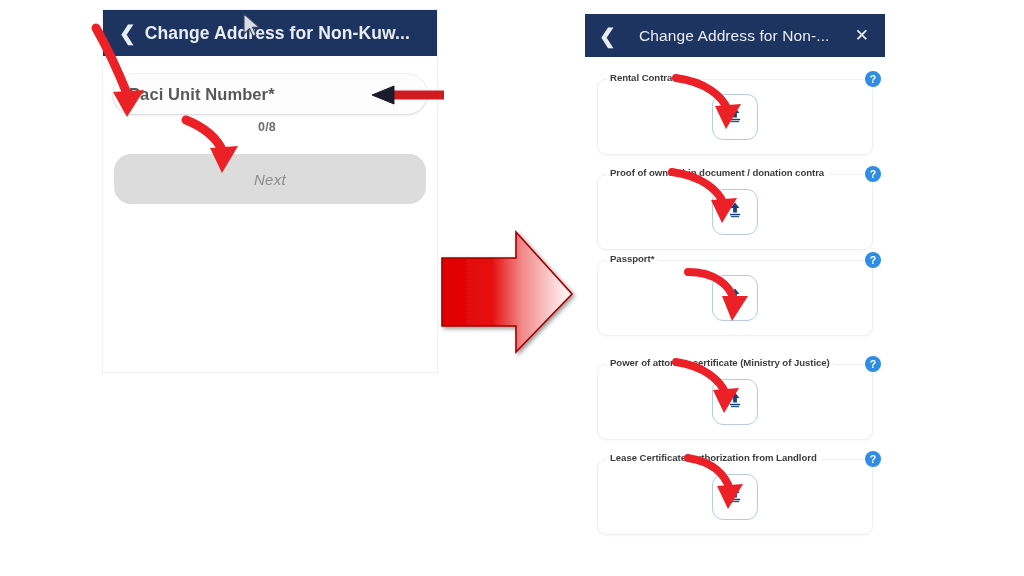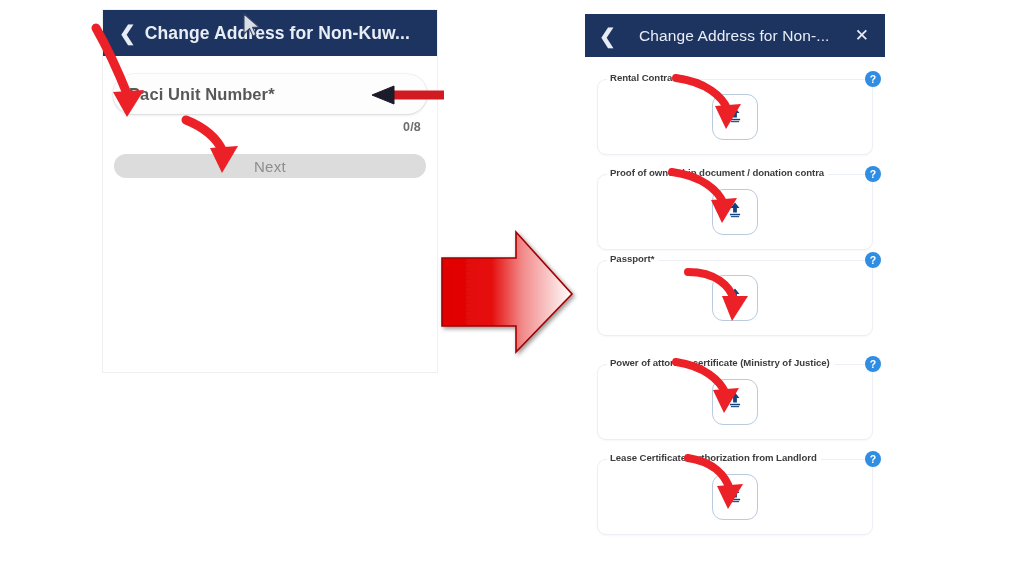--- a/index.html
+++ b/index.html
@@ -100,43 +100,44 @@
   }
 
   .field-placeholder {
     color: #58585a;
     font-size: 16.5px;
     font-weight: 600;
     letter-spacing: .1px;
   }
 
   .char-counter {
-    text-align: right;
+    text-align: center;
     color: #6d6d70;
     font-size: 12.5px;
     font-weight: 700;
     margin-top: 6px;
     padding-right: 6px;
     letter-spacing: .2px;
   }
 
   .next-btn {
     position: absolute;
     left: 11px;
     top: 144px;
     width: 312px;
-    height: 24px;
+    height: 50px;
     border-radius: 17px;
     background: #dcdcdc;
     border: none;
     color: #8d8d8f;
     font-size: 15px;
     font-family: "Liberation Sans", sans-serif;
     letter-spacing: .3px;
     cursor: default;
+    font-style: italic;
   }
 
   
   #right-panel {
     left: 585px;
     top: 14px;
     width: 300px;
     height: 530px;
   }
 

